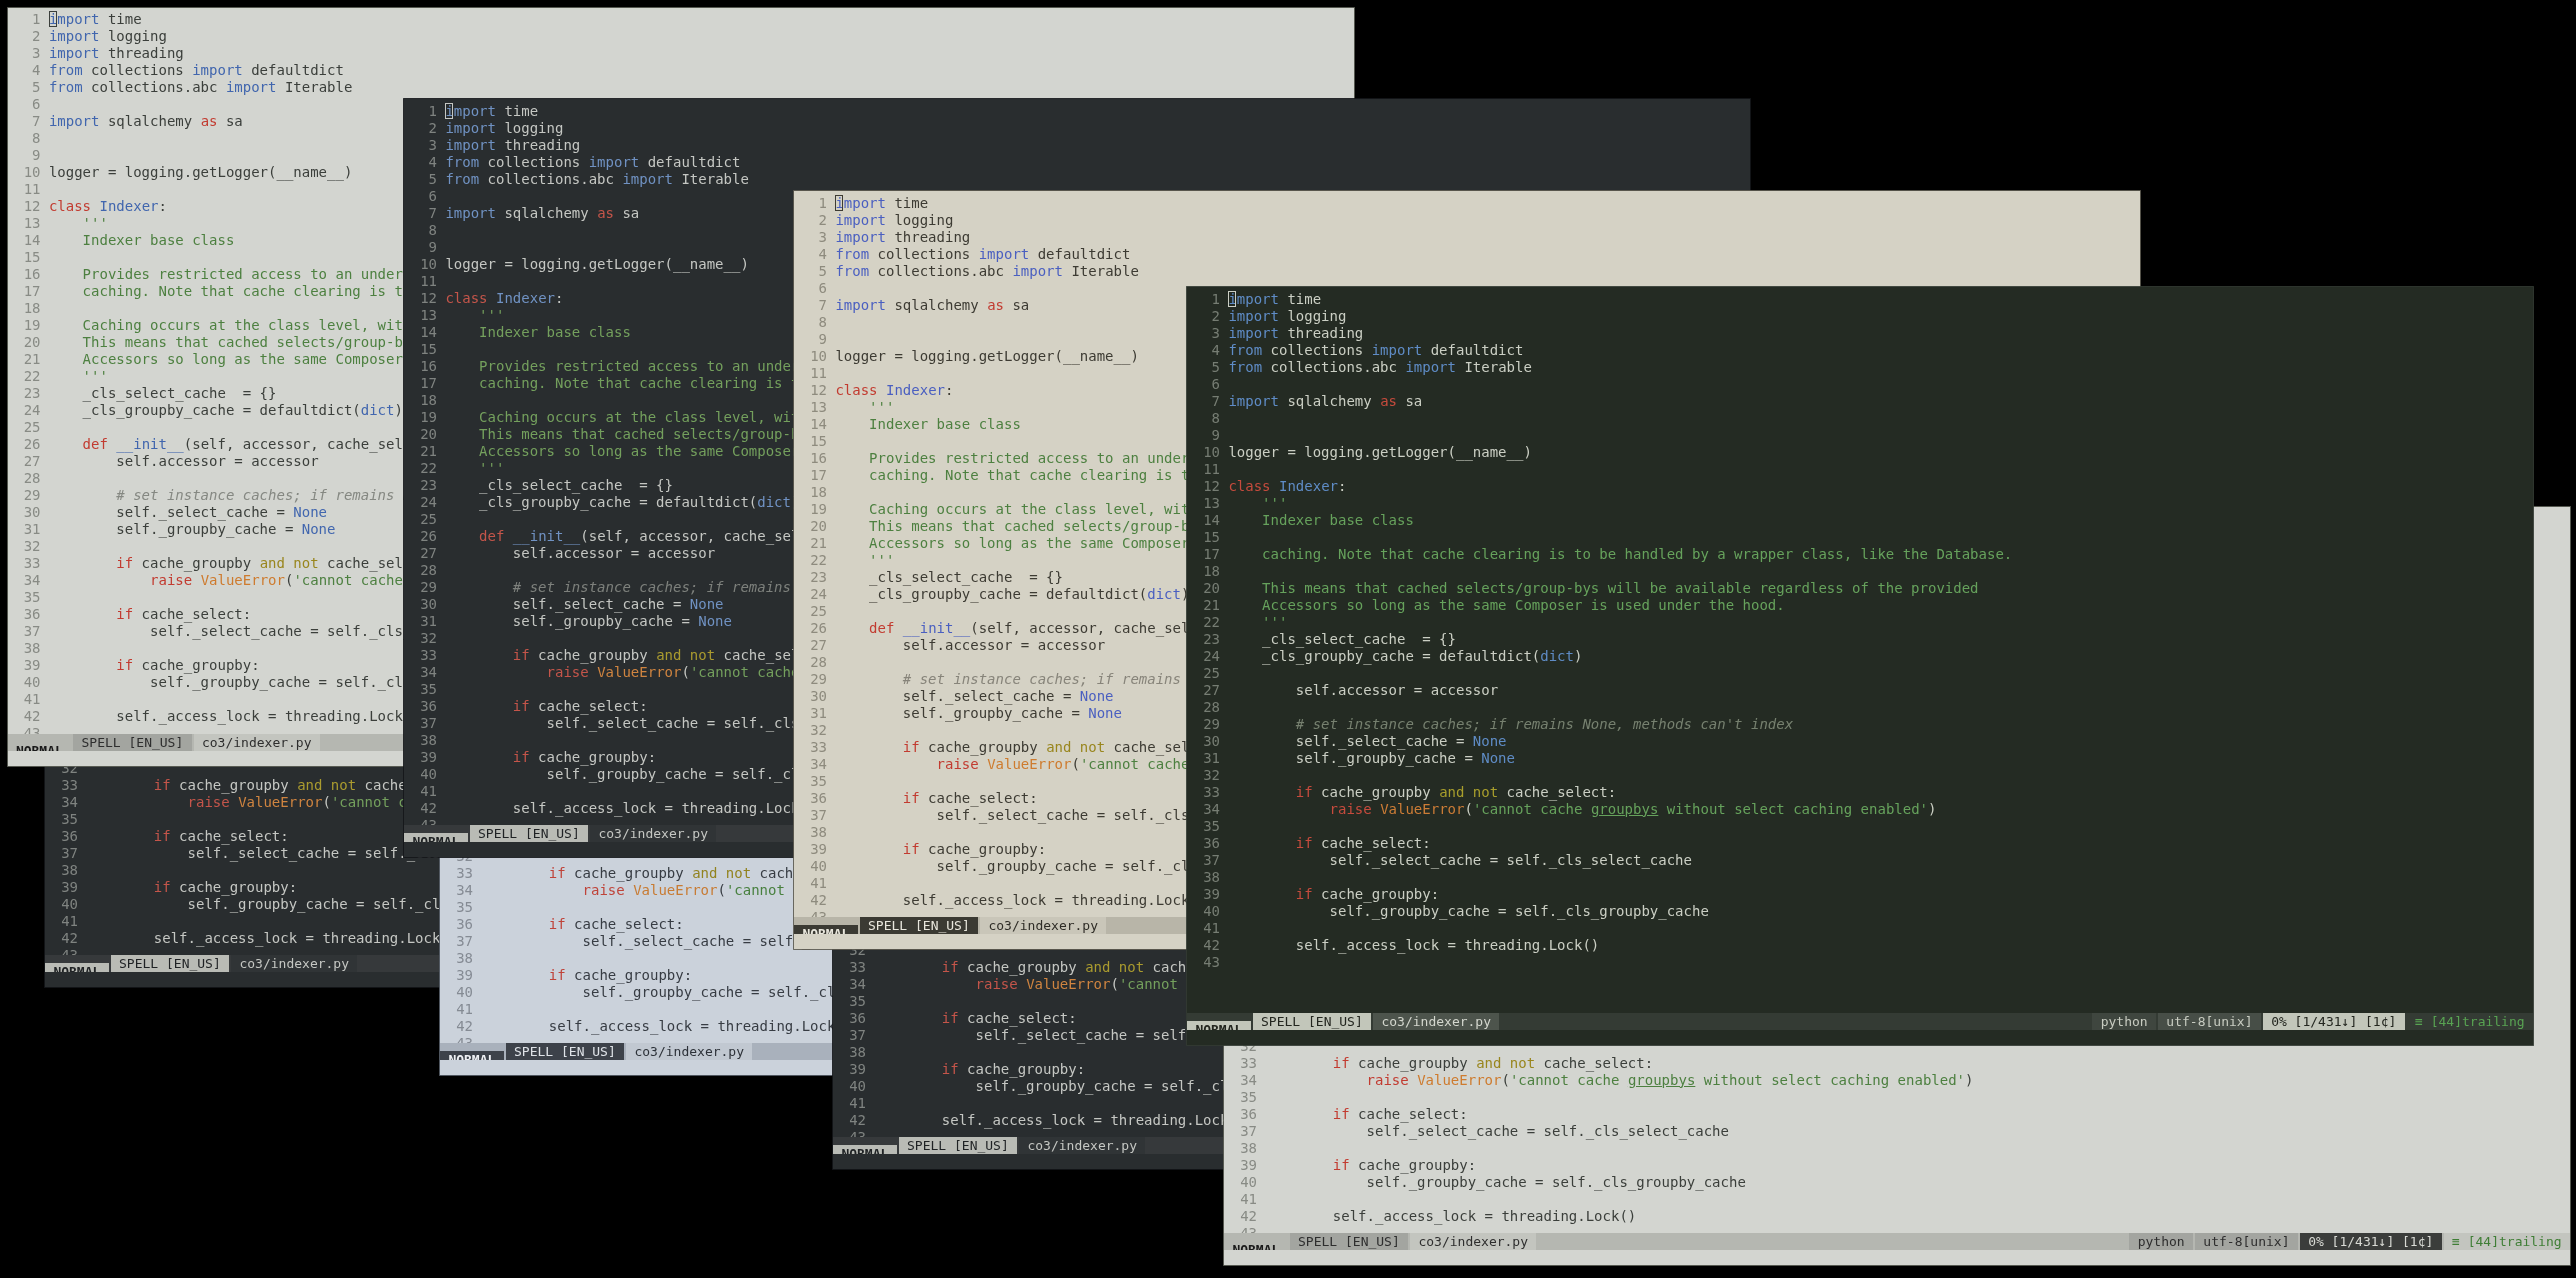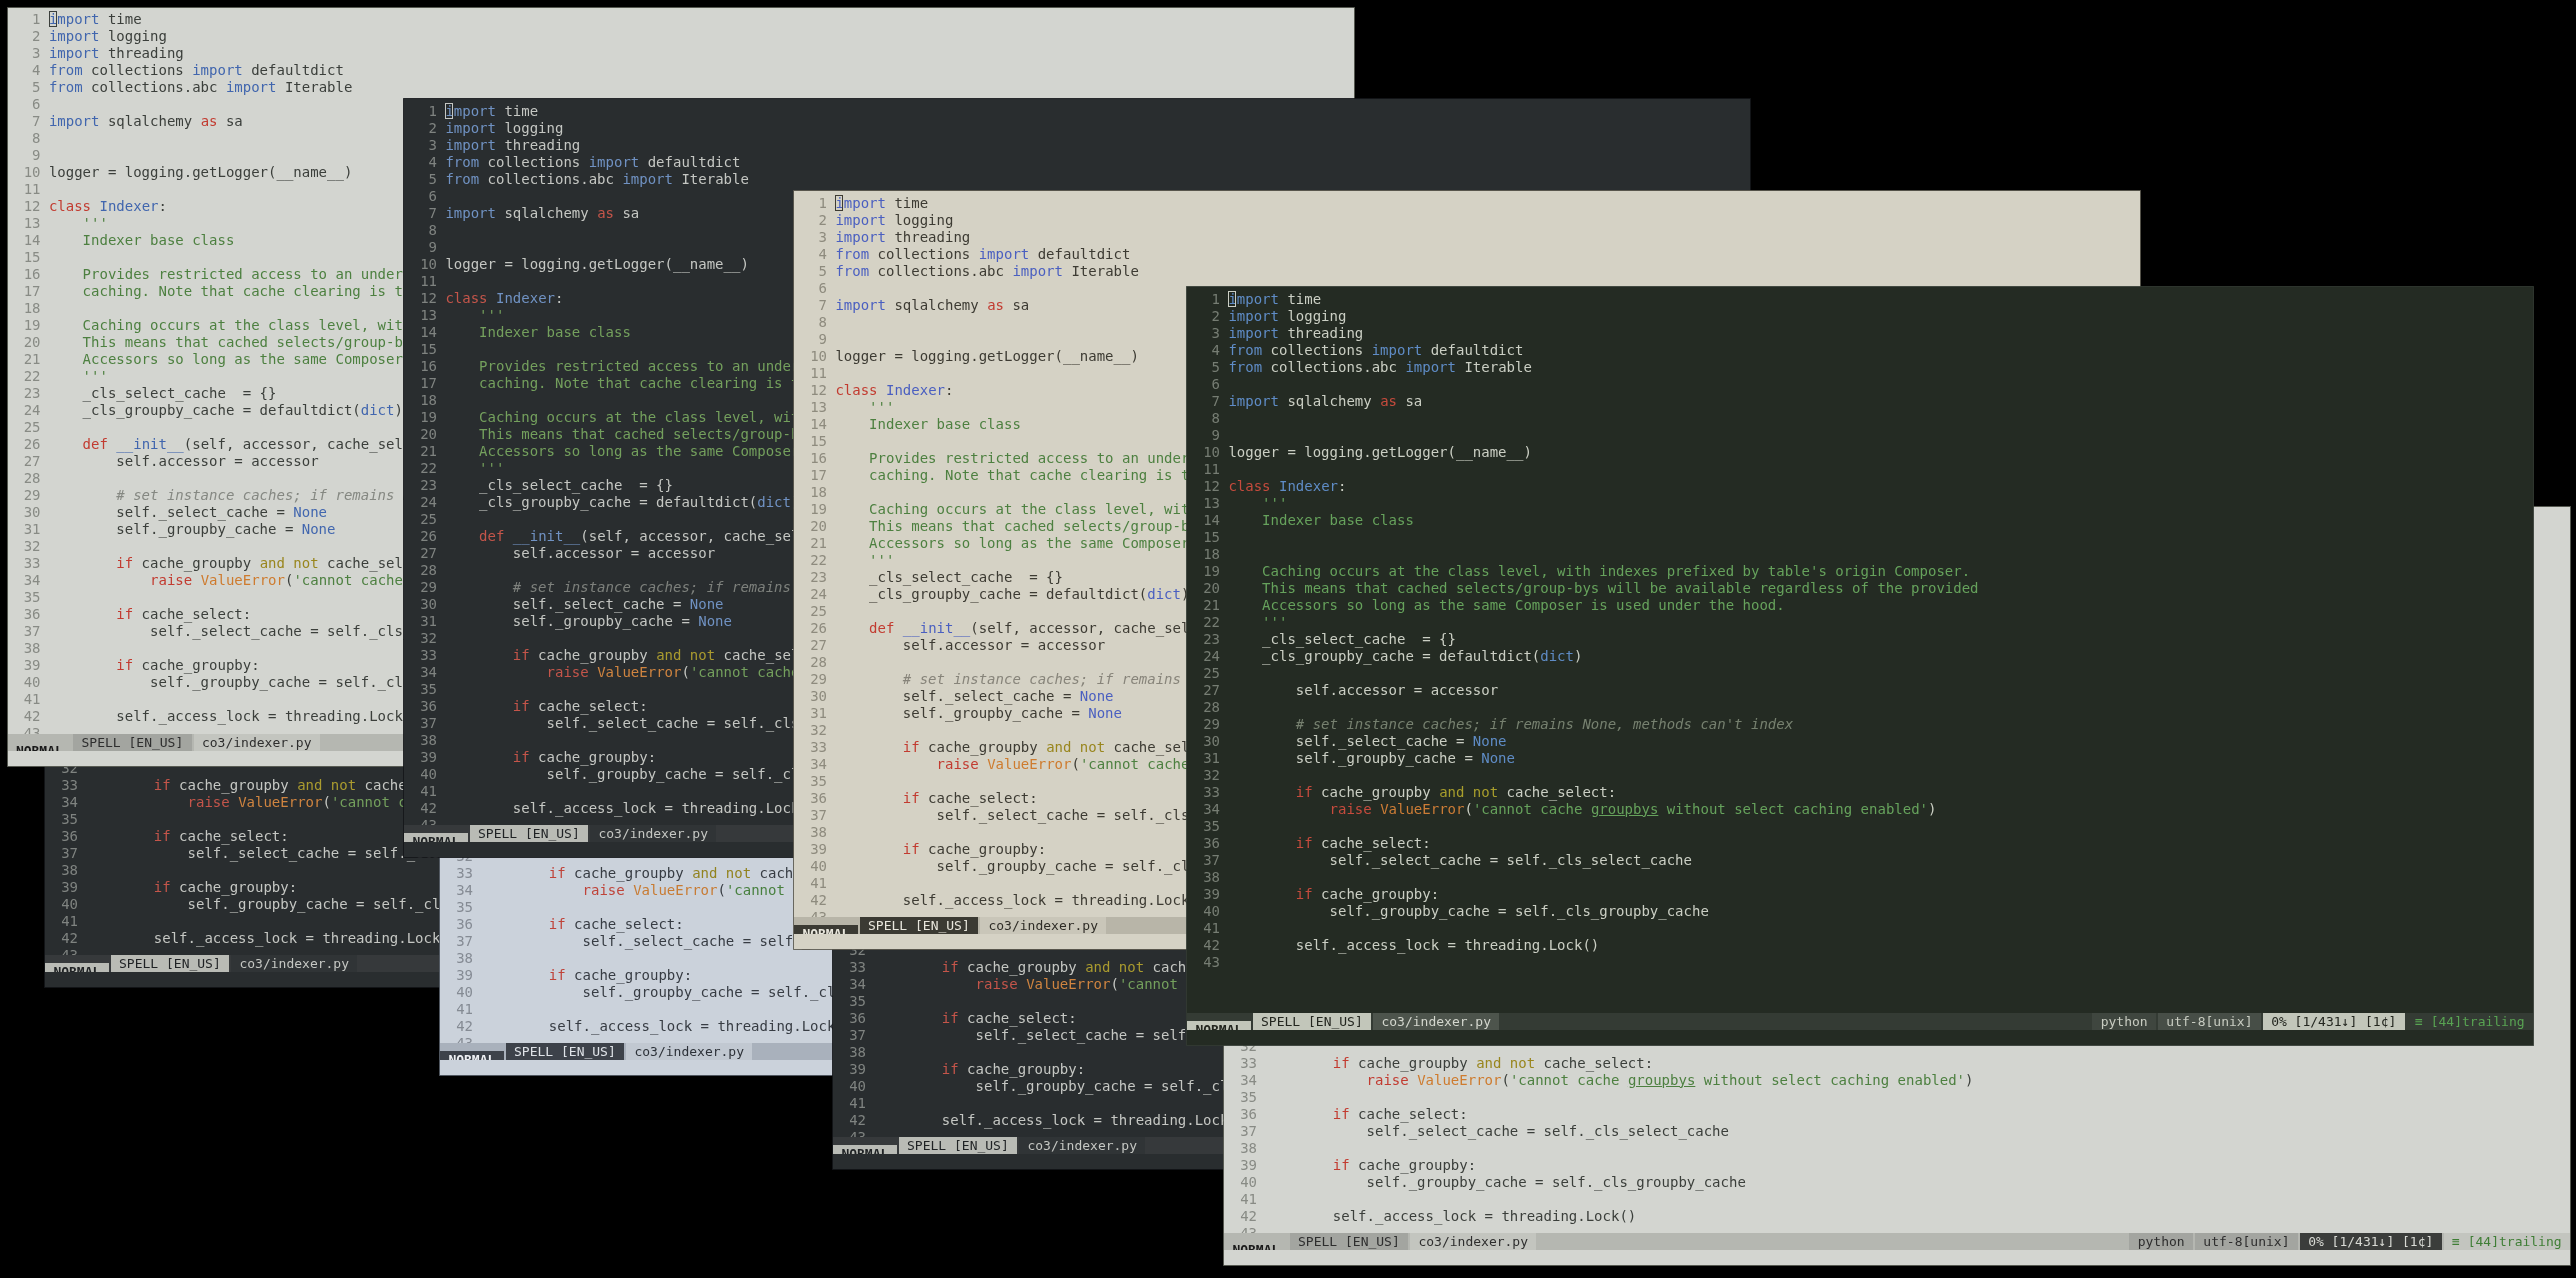--- a/index.html
+++ b/index.html
@@ -394,22 +394,22 @@
         <div class="row"><span class="ln">6</span></div>
         <div class="row"><span class="ln">7</span><span class="tk-b">import</span><span class="tk-p"> sqlalchemy </span><span class="tk-r">as</span><span class="tk-p"> sa</span></div>
         <div class="row"><span class="ln">8</span></div>
         <div class="row"><span class="ln">9</span></div>
         <div class="row"><span class="ln">10</span><span class="tk-p">logger = logging.getLogger(__name__)</span></div>
         <div class="row"><span class="ln">11</span></div>
         <div class="row"><span class="ln">12</span><span class="tk-r">class</span><span class="tk-p"> </span><span class="tk-b">Indexer</span><span class="tk-p">:</span></div>
         <div class="row"><span class="ln">13</span><span class="tk-g">    '''</span></div>
         <div class="row"><span class="ln">14</span><span class="tk-g">    Indexer base class</span></div>
         <div class="row"><span class="ln">15</span></div>
-        <div class="row"><span class="ln">18</span></div>
-        <div class="row"><span class="ln">19</span><span class="tk-g">    Caching occurs at the class level, with indexes prefixed by table's origin Composer.</span></div>
+        <div class="row"><span class="ln">17</span><span class="tk-g">    caching. Note that cache clearing is to be handled by a wrapper class, like the Database.</span></div>
+        <div class="row"><span class="ln">18</span></div>
         <div class="row"><span class="ln">20</span><span class="tk-g">    This means that cached selects/group-bys will be available regardless of the provided</span></div>
         <div class="row"><span class="ln">21</span><span class="tk-g">    Accessors so long as the same Composer is used under the hood.</span></div>
         <div class="row"><span class="ln">22</span><span class="tk-g">    '''</span></div>
         <div class="row"><span class="ln">23</span><span class="tk-p">    _cls_select_cache  = {}</span></div>
         <div class="row"><span class="ln">24</span><span class="tk-p">    _cls_groupby_cache = defaultdict(</span><span class="tk-b">dict</span><span class="tk-p">)</span></div>
         <div class="row"><span class="ln">25</span></div>
         <div class="row"><span class="ln">27</span><span class="tk-p">        self.accessor = accessor</span></div>
         <div class="row"><span class="ln">28</span></div>
         <div class="row"><span class="ln">29</span><span class="tk-c">        # set instance caches; if remains None, methods can't index</span></div>
         <div class="row"><span class="ln">30</span><span class="tk-p">        self._select_cache = </span><span class="tk-b">None</span></div>

